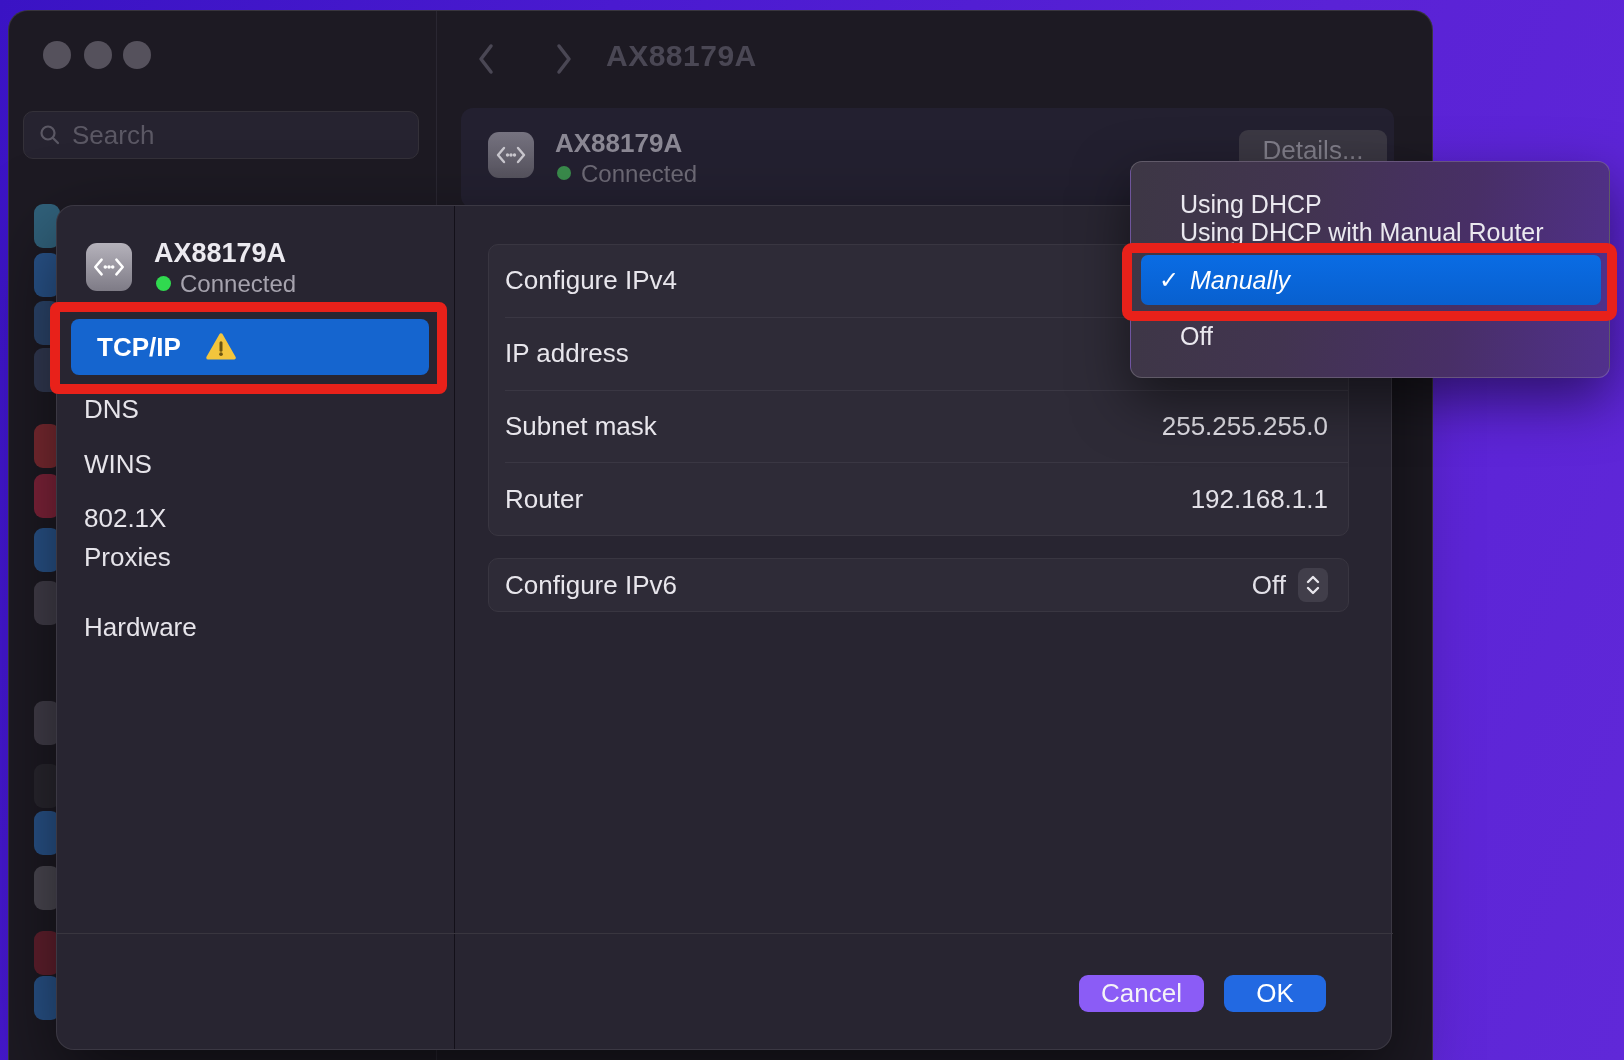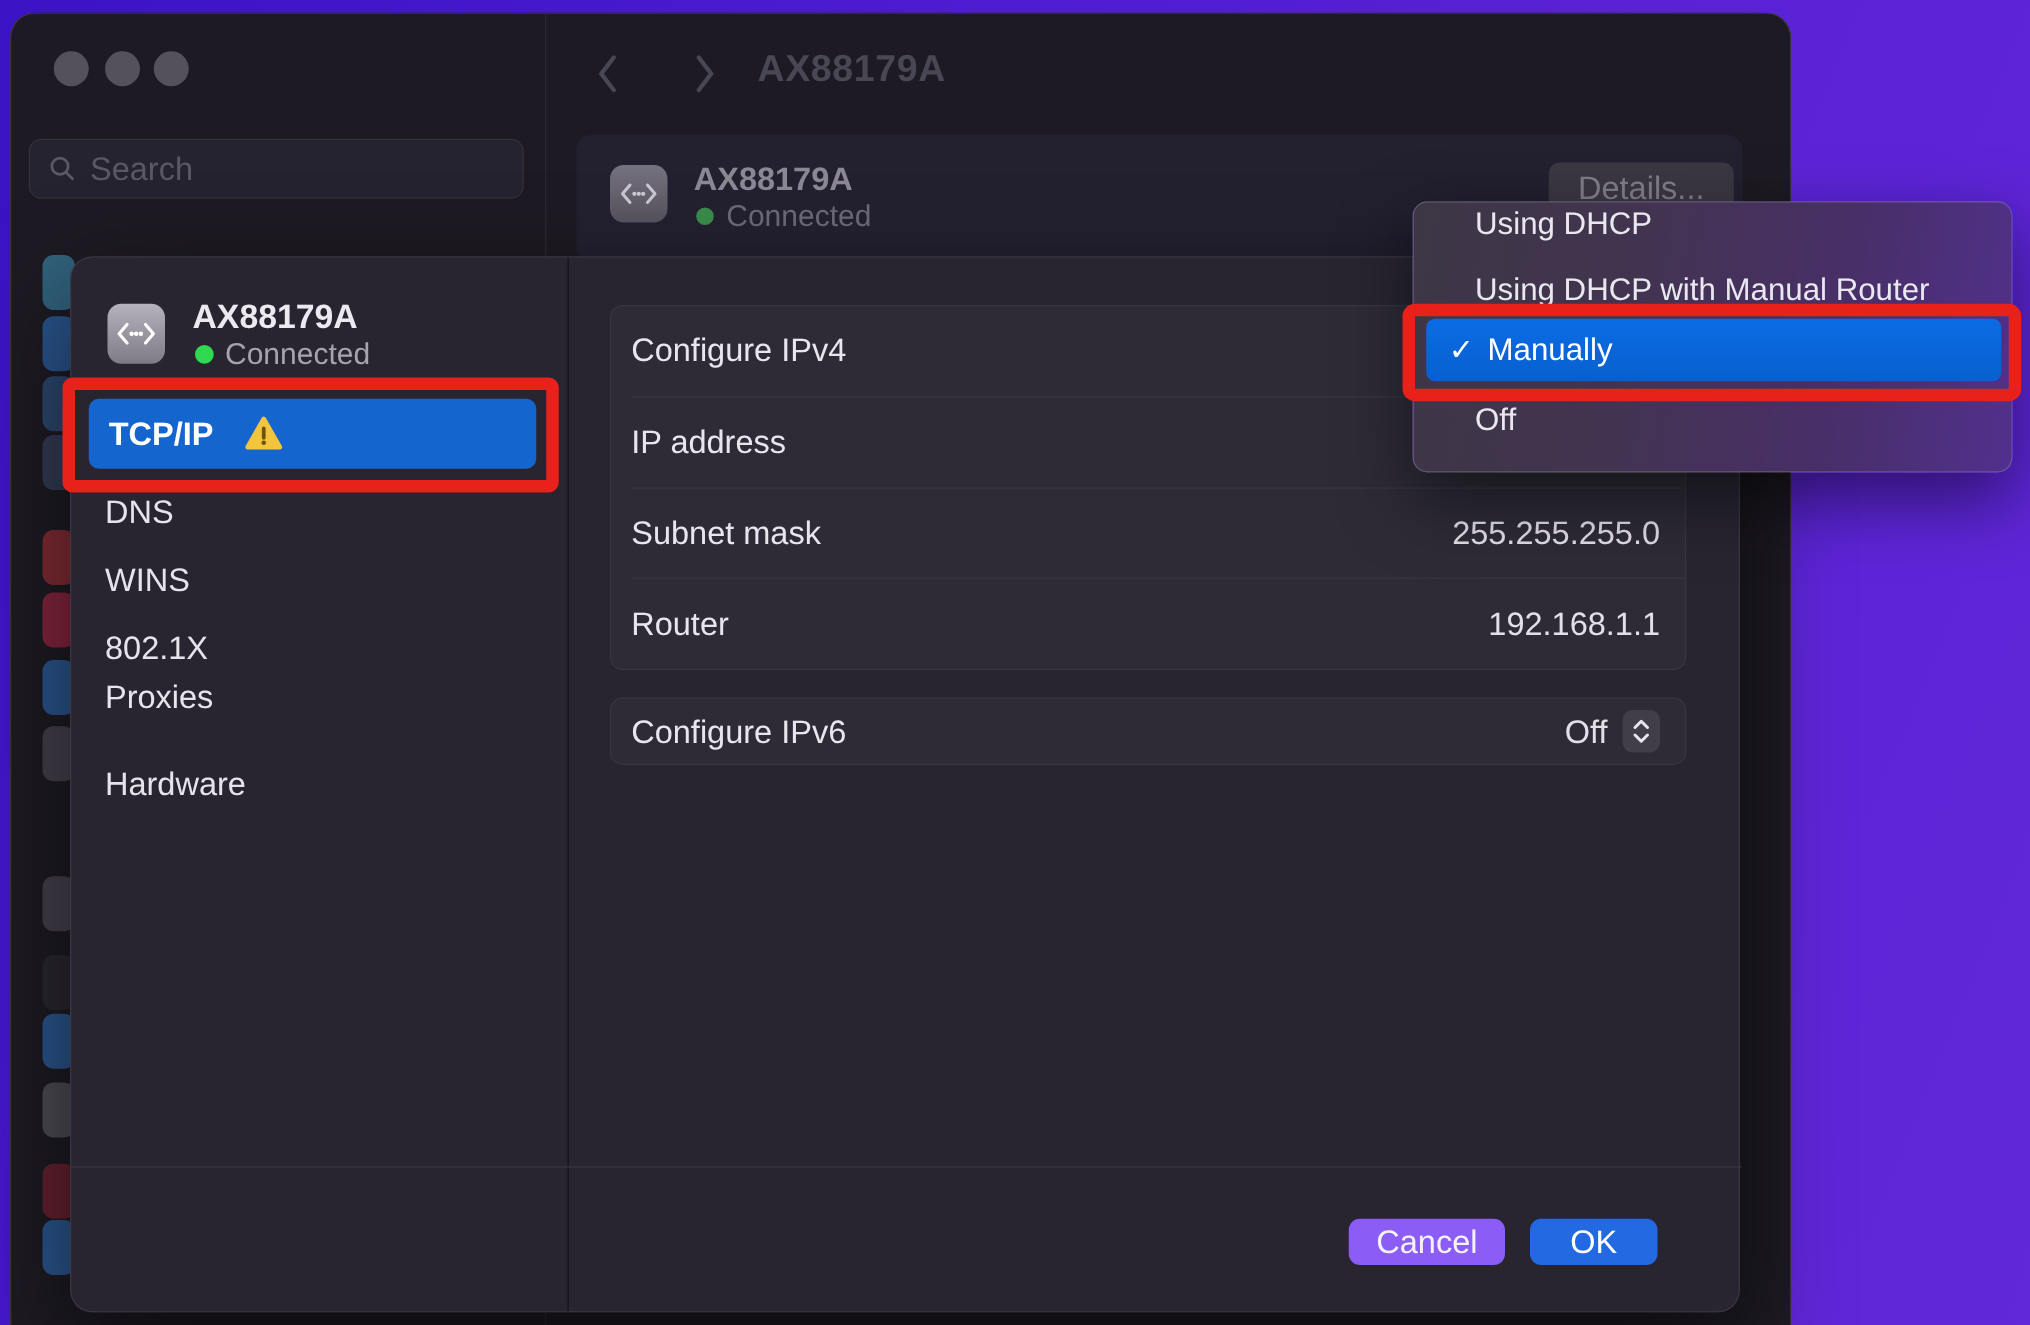--- a/index.html
+++ b/index.html
@@ -40,21 +40,21 @@
     background:#282531; border:1px solid rgba(255,255,255,.09); border-radius:18px;
     box-shadow:0 30px 80px rgba(0,0,0,.55); z-index:20; }
   .sheet-divider { position:absolute; left:397px; top:0; width:1px; height:100%; background:#131019; }
   .sheet-icon { position:absolute; left:29px; top:37px; width:46px; height:48px; border-radius:11px;
     background:linear-gradient(180deg,#b5b2bb,#7e7b86); display:flex; align-items:center; justify-content:center; }
   .sheet-dev-title { position:absolute; left:97px; top:32px; font-size:27px; font-weight:bold; color:#eceaf0; }
   .status-dot { position:absolute; left:99px; top:70px; width:15px; height:15px; border-radius:50%; background:#30d94f; }
   .sheet-dev-status { position:absolute; left:123px; top:64px; font-size:24px; color:#a6a3ae; }
 
   .nav-selected { position:absolute; left:14px; top:113px; width:358px; height:56px;
-    background:#1565cf; border-radius:8px; display:flex; align-items:center; padding-left:16px; gap:25px;
+    background:#1565cf; border-radius:8px; display:flex; align-items:center; padding-left:26px; gap:25px;
     color:#ffffff; font-size:26px; font-weight:600; }
   .nav-item { position:absolute; left:27px; height:30px; font-size:26px; color:#e6e4ea; }
 
   .group { position:absolute; left:431px; width:861px; background:#2e2b37;
     border:1px solid #393641; border-radius:10px; display:flex; flex-direction:column; }
   .group-row { flex:1; display:flex; align-items:center; justify-content:space-between;
     padding:0 20px 0 16px; font-size:26px; }
   .group-row + .group-row { border-top:1px solid #3a3743; margin-left:16px; padding-left:0; }
   .row-label { color:#e8e6ec;text-align:center; }
   .row-value { color:#e2e0e7; }
@@ -70,21 +70,21 @@
   
   .menu { position:absolute; left:1130px; top:161px; width:480px; height:217px;
     background:linear-gradient(100deg,#3d3745 0%,#423450 35%,#482f66 68%,#51308d 100%);
     border:1px solid rgba(255,255,255,.18); border-radius:12px;
     box-shadow:0 22px 55px rgba(0,0,0,.5); z-index:40; font-size:25px; color:#eae8ef; }
   .menu-item { position:absolute; left:49px; height:34px; display:flex; align-items:center; }
   .menu-highlight { position:absolute; left:10px; top:93px; width:460px; height:50px;
     background:linear-gradient(180deg,#0a6ce4,#0860cf); border-radius:7px;
     display:flex; align-items:center; color:#ffffff; }
   .menu-check { width:24px; margin-left:18px; font-size:24px; font-weight:bold; }
-  .menu-highlight .lbl { margin-left:7px; }
+  .menu-highlight .lbl { margin-left:7px;font-style:italic; }
 
   
   .annot { position:absolute; border:10px solid #e8211a; z-index:60; }
   .annot-1 { left:50px; top:302px; width:397px; height:92px; border-radius:8px; }
   .annot-2 { left:1122px; top:243px; width:495px; height:78px; border-radius:10px; }
 </style>
 </head>
 <body>
 
 <div class="window">
@@ -205,21 +205,21 @@
       </span>
     </div>
   </div>
 
   <div class="footer-divider"></div>
   <div class="btn btn-cancel">Cancel</div>
   <div class="btn btn-ok">OK</div>
 </div>
 
 <div class="menu">
-  <div class="menu-item" style="top:0">Using DHCP</div>
+  <div class="menu-item" style="top:25px">Using DHCP</div>
   <div class="menu-item" style="top:53px">Using DHCP with Manual Router</div>
   <div class="menu-highlight">
     <span class="menu-check">✓</span>
     <span class="lbl">Manually</span>
   </div>
   <div class="menu-item" style="top:157px">Off</div>
 </div>
 
 <div class="annot annot-1"></div>
 <div class="annot annot-2"></div>

